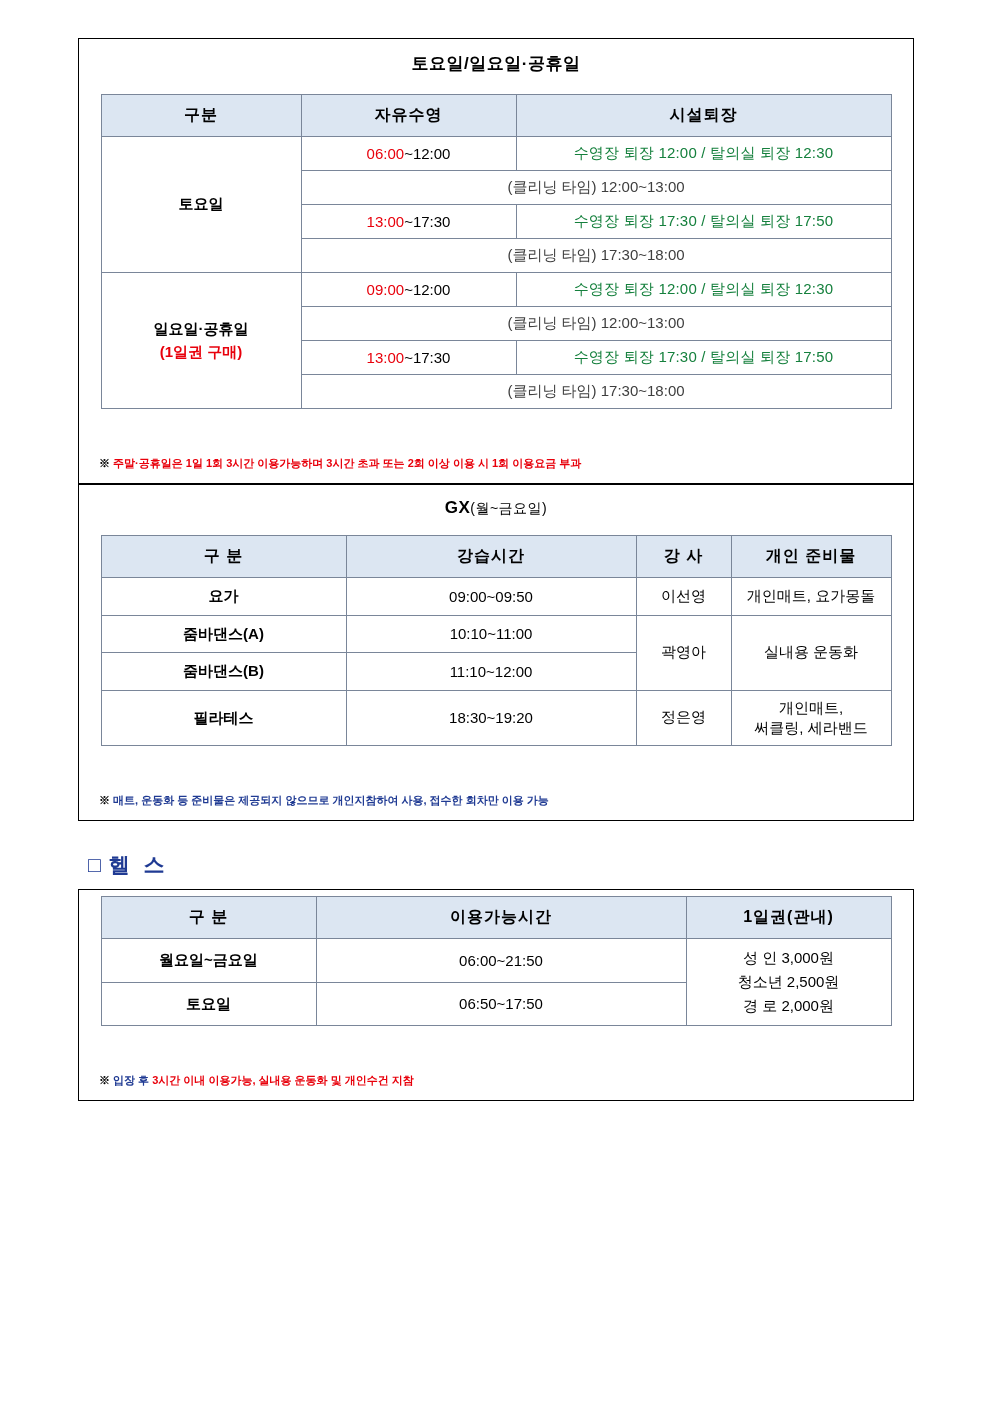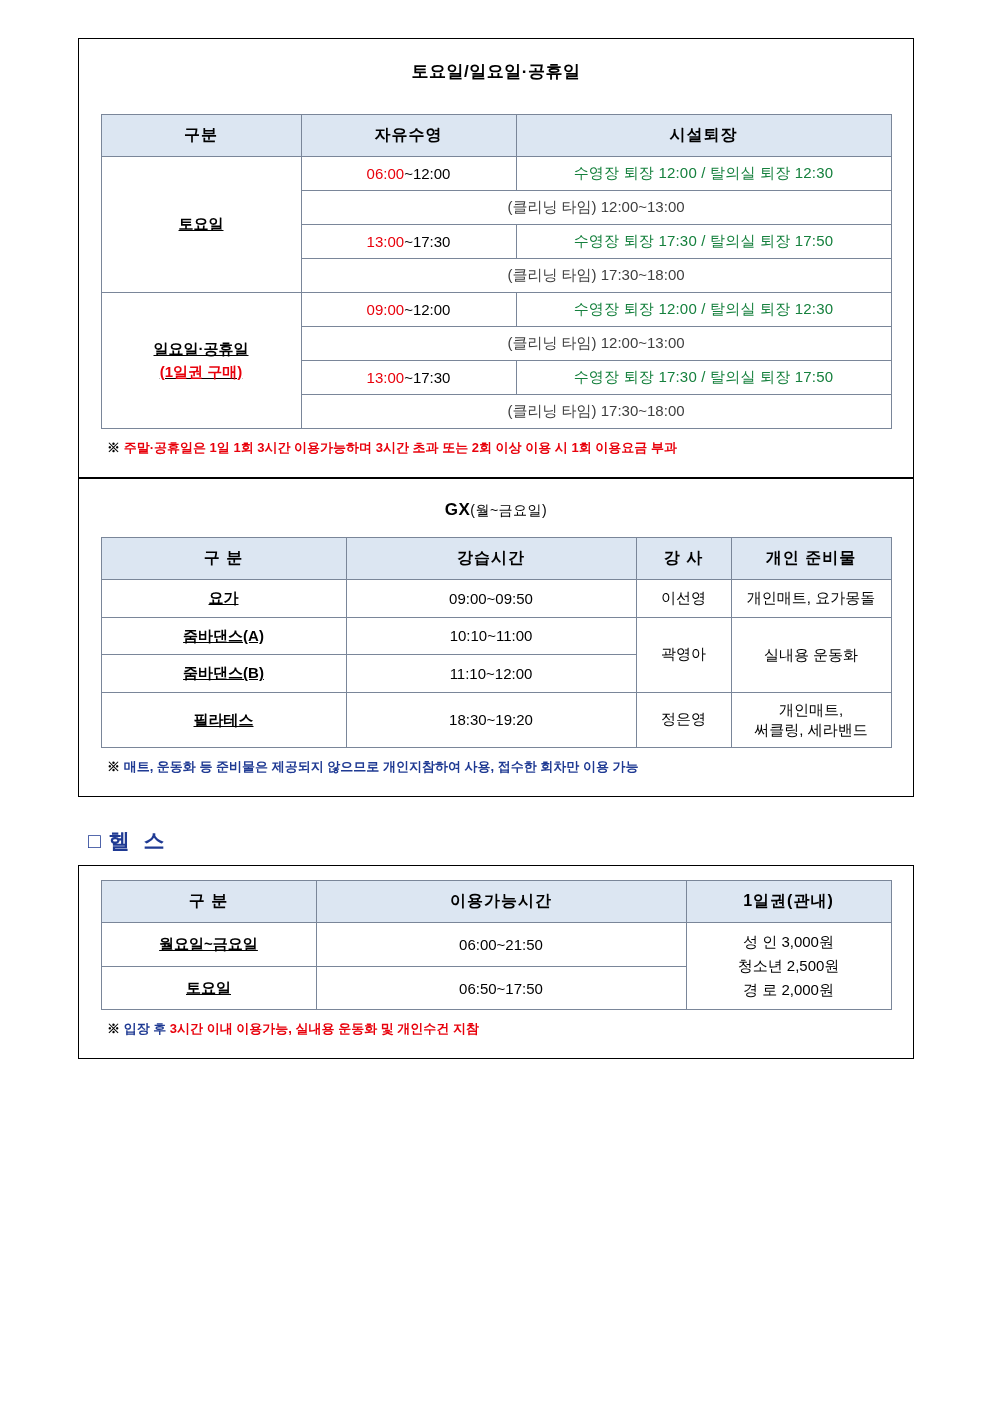--- a/index.html
+++ b/index.html
@@ -19,21 +19,21 @@
     width: 992px;
     height: 1403px;
     box-sizing: border-box;
     padding: 38px 78px 0 78px;
   }
 
   
   .outer-box {
     border: 1px solid #000;
     box-sizing: border-box;
-    padding: 8px;
+    padding: 0;
   }
   .box-title {
     text-align: center;
     font-weight: bold;
     font-size: 17px;
     padding: 13px 0 11px 0;
     letter-spacing: 0.5px;
   }
   .box-title .sub {
     font-weight: normal;
@@ -63,25 +63,26 @@
   .redb { color: #e8000b; font-weight: bold; }
   .dotted-top { border-top: 1px dotted #7a8699 !important; }
   .dotted-bottom { border-bottom: 1px dotted #7a8699 !important; }
   .small { font-size: 14px; }
 
   
   .notes {
     padding: 9px 14px 11px 20px;
   }
   .note {
-    font-size: 13px;
+    font-size: 11px;
     color: #1f3a93;
     font-weight: bold;
     line-height: 1.55;
     white-space: nowrap;
+    margin-top: 37px;
   }
   .note .mark { color: #000; font-weight: bold; }
   .note .rd { color: #e8000b; font-weight: bold; }
   .note .nm { color: #1f3a93; font-weight: normal; }
   .note-red { color: #e8000b; }
 
   
   .section-head {
     font-size: 21px;
     font-weight: bold;
@@ -90,33 +91,32 @@
     letter-spacing: 4px;
   }
   .section-head .chk {
     color: #1f3a93;
     font-weight: normal;
     letter-spacing: 0;
     margin-right: 8px;
   }
 
   
-  #weekend-table { width: 790px; margin-top: 20px; }
+  #weekend-table { width: 790px; margin-top: 8px; }
   #gx-table { width: 790px; margin-top: 6px; }
   #gym-table { width: 790px; margin-top: 6px; }
 
   .cleaning-row td {
     color: #3e3e3e;
     font-size: 15px;
   }
   .vcenter-label {
     font-weight: bold;
     font-size: 16px;
     line-height: 1.5;
-    text-decoration: underline;
   }
   .facility {
     font-size: 13.5px;
     color: #15803d;
     letter-spacing: 0.2px;
   }
   .price-cell {
     font-size: 13.5px;
     text-align: left;
     padding-left: 22px;

